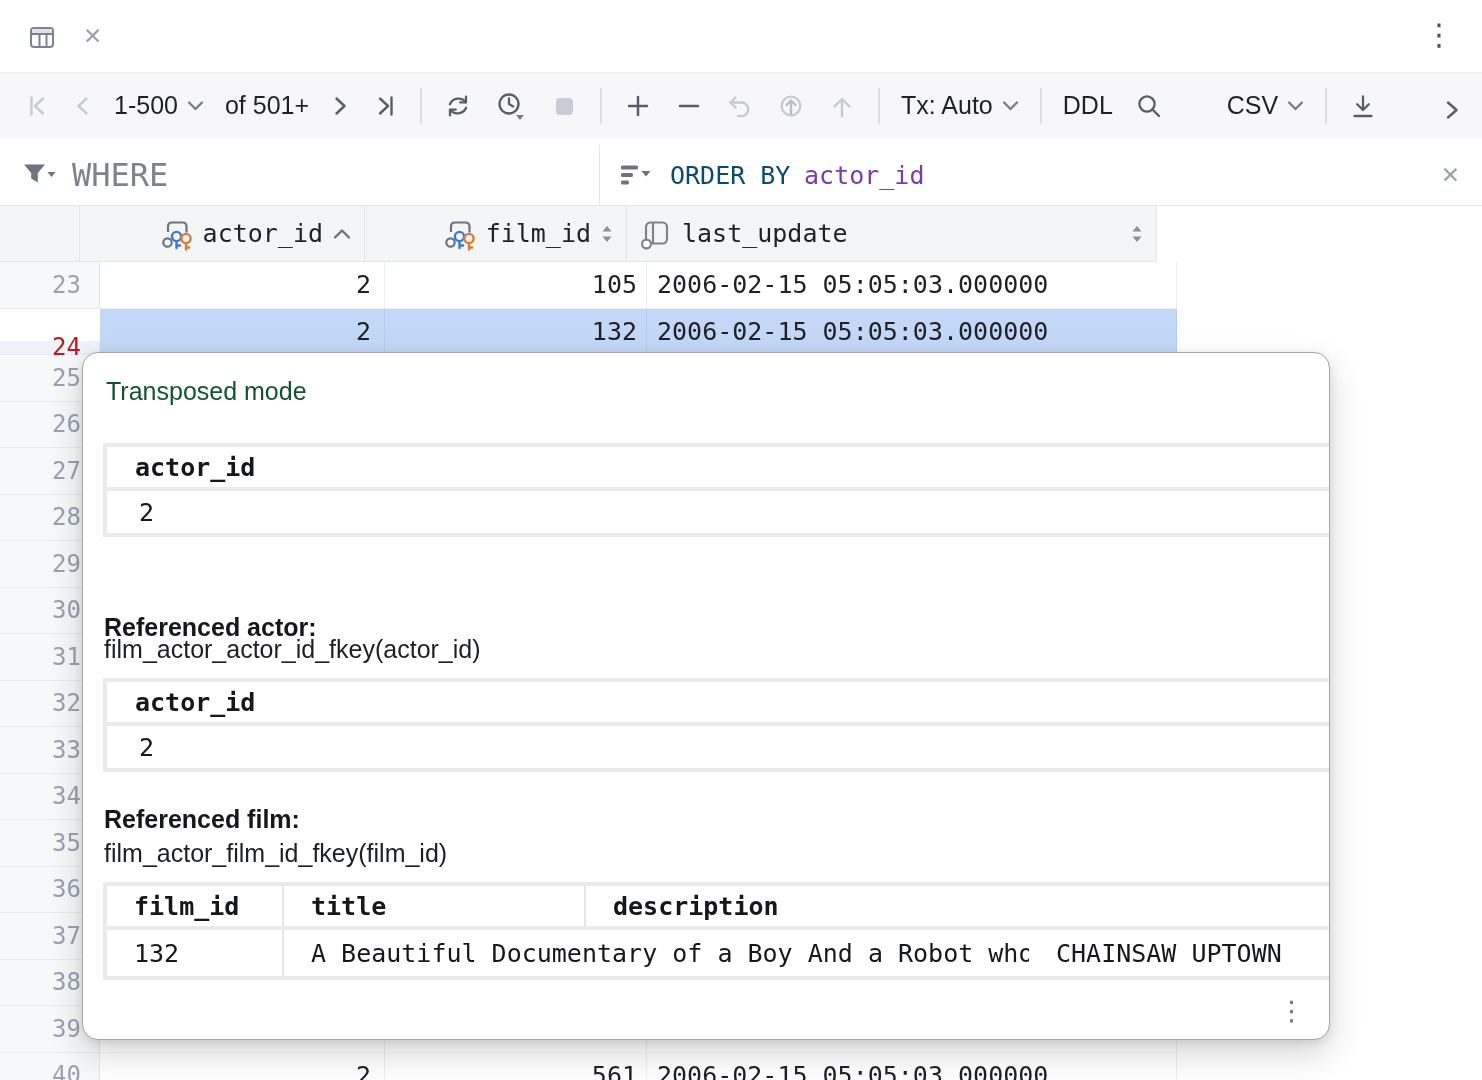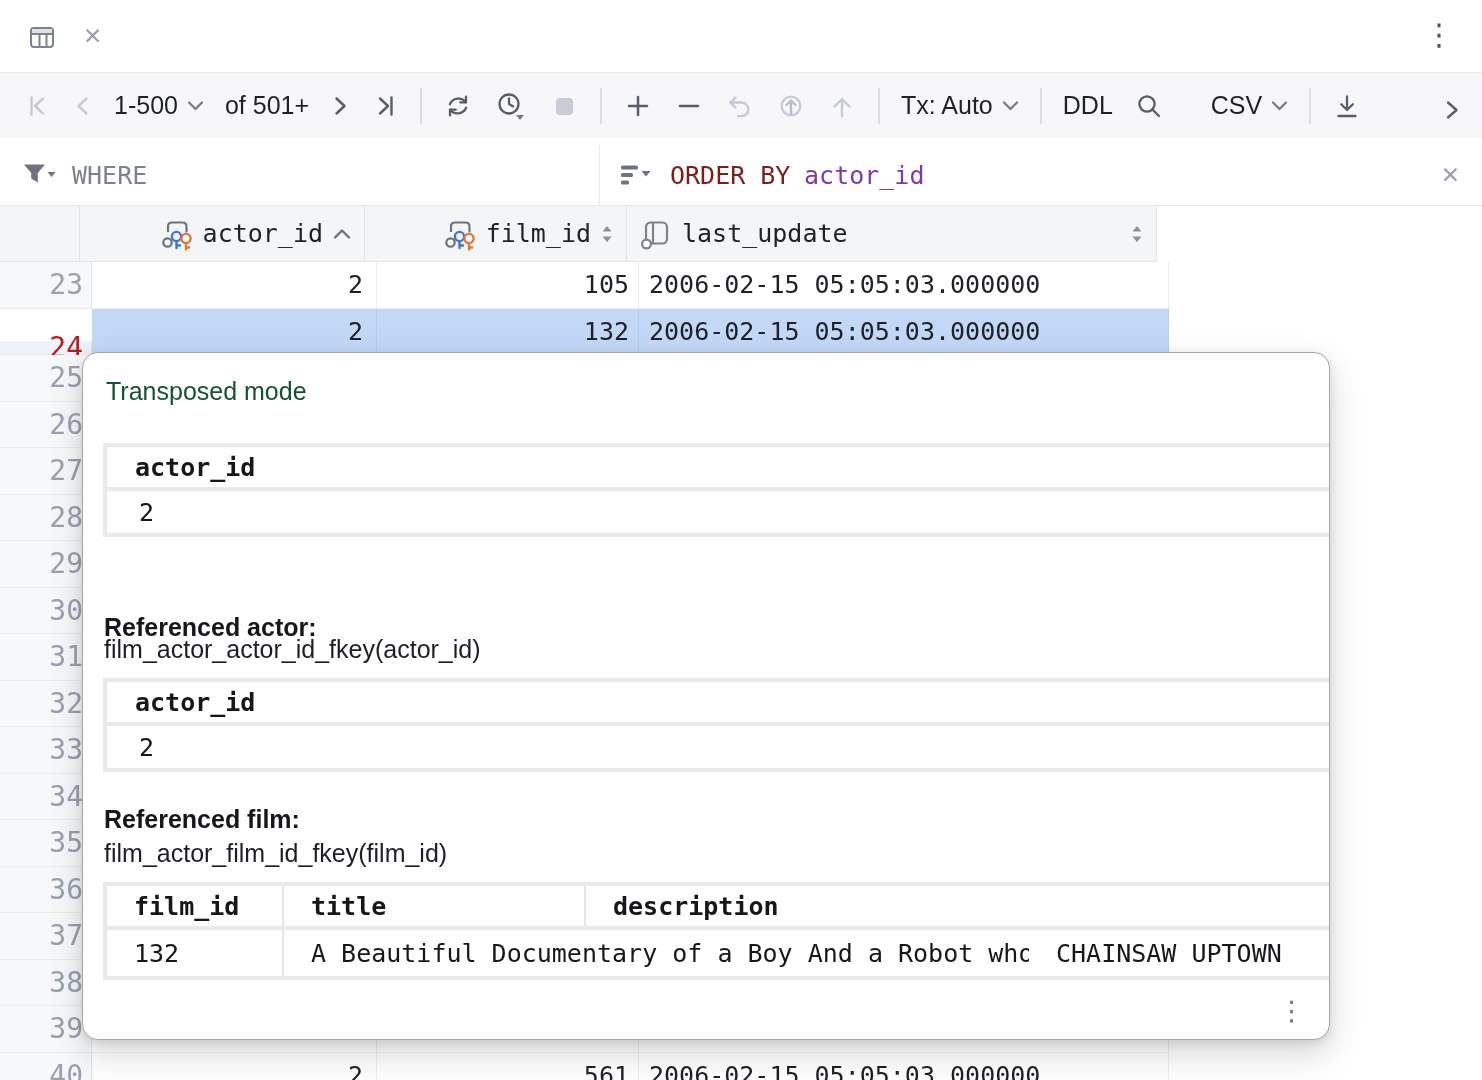--- a/index.html
+++ b/index.html
@@ -27,40 +27,40 @@
   .tbtn-text { font-size:25px; color:#1e2127; }
   .tsep { width:2px; height:36px; background:#dcdee3; flex:none; }
   .expand-btn { position:absolute; right:18px; top:15px; }
 
   
   .filterbar { position:absolute; top:145px; left:0; right:0; height:61px; background:#fff;
                border-bottom:1px solid #e6e7ea; display:flex; align-items:stretch; }
   .where-section { width:600px; display:flex; align-items:center; gap:16px; padding-left:20px;
                    border-right:1px solid #e6e7ea; }
   .order-section { flex:1; display:flex; align-items:center; gap:16px; padding-left:18px; }
-  .where-label { font-size:25px; color:#7d828c; }
-  .orderby-kw { font-size:25px; color:#7f1d1d; }
+  .where-label { font-size:32px; color:#7d828c; }
+  .orderby-kw { font-size:25px; color:#0c4a6e; }
   .orderby-col { font-size:25px; color:#7c3ba8; margin-left:4px; }
   .filter-close { position:absolute; right:22px; top:17px; color:#9aa0ad; font-size:23px; }
 
   
   .grid-header { position:absolute; top:206px; left:0; width:1157px; height:56px; background:#f4f5f7;
                  border-bottom:1px solid #e3e5e9; display:flex; font-size:25px; color:#1f2127; }
   .gh-gutter { width:80px; border-right:1px solid #e3e5e9; }
   .gh-cell { display:flex; align-items:center; gap:9px; border-right:1px solid #e3e5e9; padding:0 12px; }
   .gh-c1 { width:285px; justify-content:flex-end; }
   .gh-c2 { width:262px; justify-content:flex-end; }
   .gh-c3 { width:530px; justify-content:flex-start; }
   .gh-c3 .push { margin-left:auto; }
 
   .grid-body { position:absolute; top:262px; left:0; width:1482px; }
   .row { display:flex; height:46.5px; font-size:25px; color:#1f2127; }
-  .gut { width:92px; background:#f7f8fa; border-right:1px solid #e2e4e9; border-bottom:1px solid #e9ebef;
-         display:flex; align-items:center; justify-content:flex-end; padding-right:8px;
-         font-size:28px; color:#99a1b2; }
+  .gut { width:100px; background:#f7f8fa; border-right:1px solid #e2e4e9; border-bottom:1px solid #e9ebef;
+         display:flex; align-items:center; justify-content:flex-end; padding-right:18px;
+         font-size:24px; color:#99a1b2; }
   .cell { border-right:1px solid #ebedf1; border-bottom:1px solid #f1f2f5;
           display:flex; align-items:center; background:#fff; }
   .c1 { width:285px; justify-content:flex-end; padding-right:13px; }
   .c2 { width:262px; justify-content:flex-end; padding-right:9px; }
   .c3 { width:530px; padding-left:10px; }
   .row.selected .cell { background:#c2d8f6; border-bottom-color:#c2d8f6; border-right-color:#b3cdf0; }
   .row.selected .gut { background:#eef3fb; color:#b91c1c;margin-top:32px; }
 
   
   .popup { position:absolute; left:82px; top:352px; width:1248px; height:688px; background:#fff;
@@ -201,21 +201,21 @@
 
   <div class="tbtn">
     <span class="tbtn-text">DDL</span>
   </div>
   <div class="tbtn">
     <svg width="30" height="30" viewBox="0 0 30 30">
       <circle cx="13" cy="13" r="7.6" fill="none" stroke="#585d69" stroke-width="2.3"></circle>
       <path d="M18.6 18.6 L25 25" stroke="#585d69" stroke-width="2.3" stroke-linecap="round"></path>
     </svg>
   </div>
-  <div class="tbtn" style="margin-left:26px;">
+  <div class="tbtn" style="margin-left:42px;">
     <span class="tbtn-text">CSV</span>
     <svg width="17" height="11" viewBox="0 0 17 11">
         <path d="M2 2.5 L8.5 9 L15 2.5" fill="none" stroke="#757a85" stroke-width="2.2" stroke-linecap="round"></path>
       </svg>
   </div>
 
   <div class="tsep"></div>
 
   <div class="tbtn">
     <svg width="30" height="30" viewBox="0 0 30 30">

